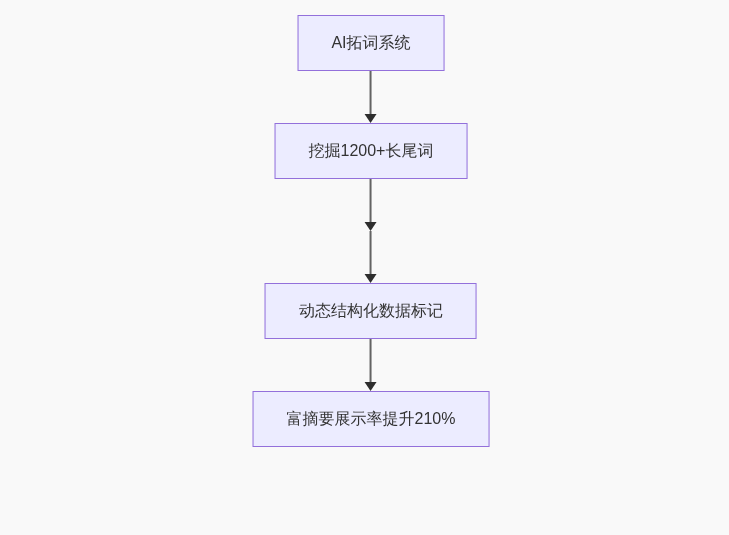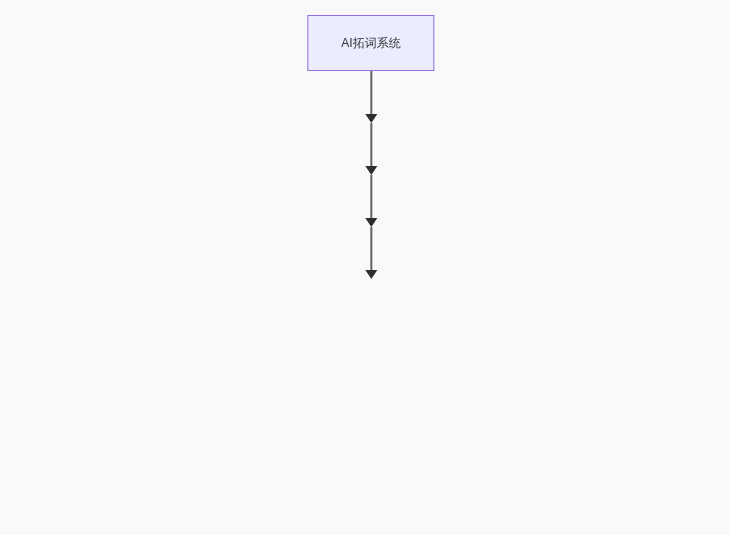--- a/index.html
+++ b/index.html
@@ -26,21 +26,21 @@
     transform: translateX(-50%);
     display: flex;
     flex-direction: column;
     align-items: center;
   }
 
   .node {
     background: #ececff;
     border: 1px solid #9370db;
     color: #333333;
-    font-size: 12px;
+    font-size: 16px;
     line-height: 1;
     height: 56px;
     display: flex;
     align-items: center;
     justify-content: center;
     padding: 0 33px;
     white-space: nowrap;
   }
 
   .arrow {
@@ -80,33 +80,42 @@
 
     <div class="node">
       <span>AI拓词系统</span>
     </div>
 
     <div class="arrow">
       <div class="line"></div>
       <div class="head"></div>
     </div>
 
+    <div class="node">
+      <span>挖掘1200+长尾词</span>
+    </div>
 
     <div class="arrow">
       <div class="line"></div>
       <div class="head"></div>
     </div>
 
 
     <div class="arrow">
       <div class="line"></div>
       <div class="head"></div>
     </div>
 
+    <div class="node">
+      <span>动态结构化数据标记</span>
+    </div>
 
     <div class="arrow">
       <div class="line"></div>
       <div class="head"></div>
     </div>
 
+    <div class="node">
+      <span>富摘要展示率提升210%</span>
+    </div>
 
   </div>
 </div>
 
 </body></html>

